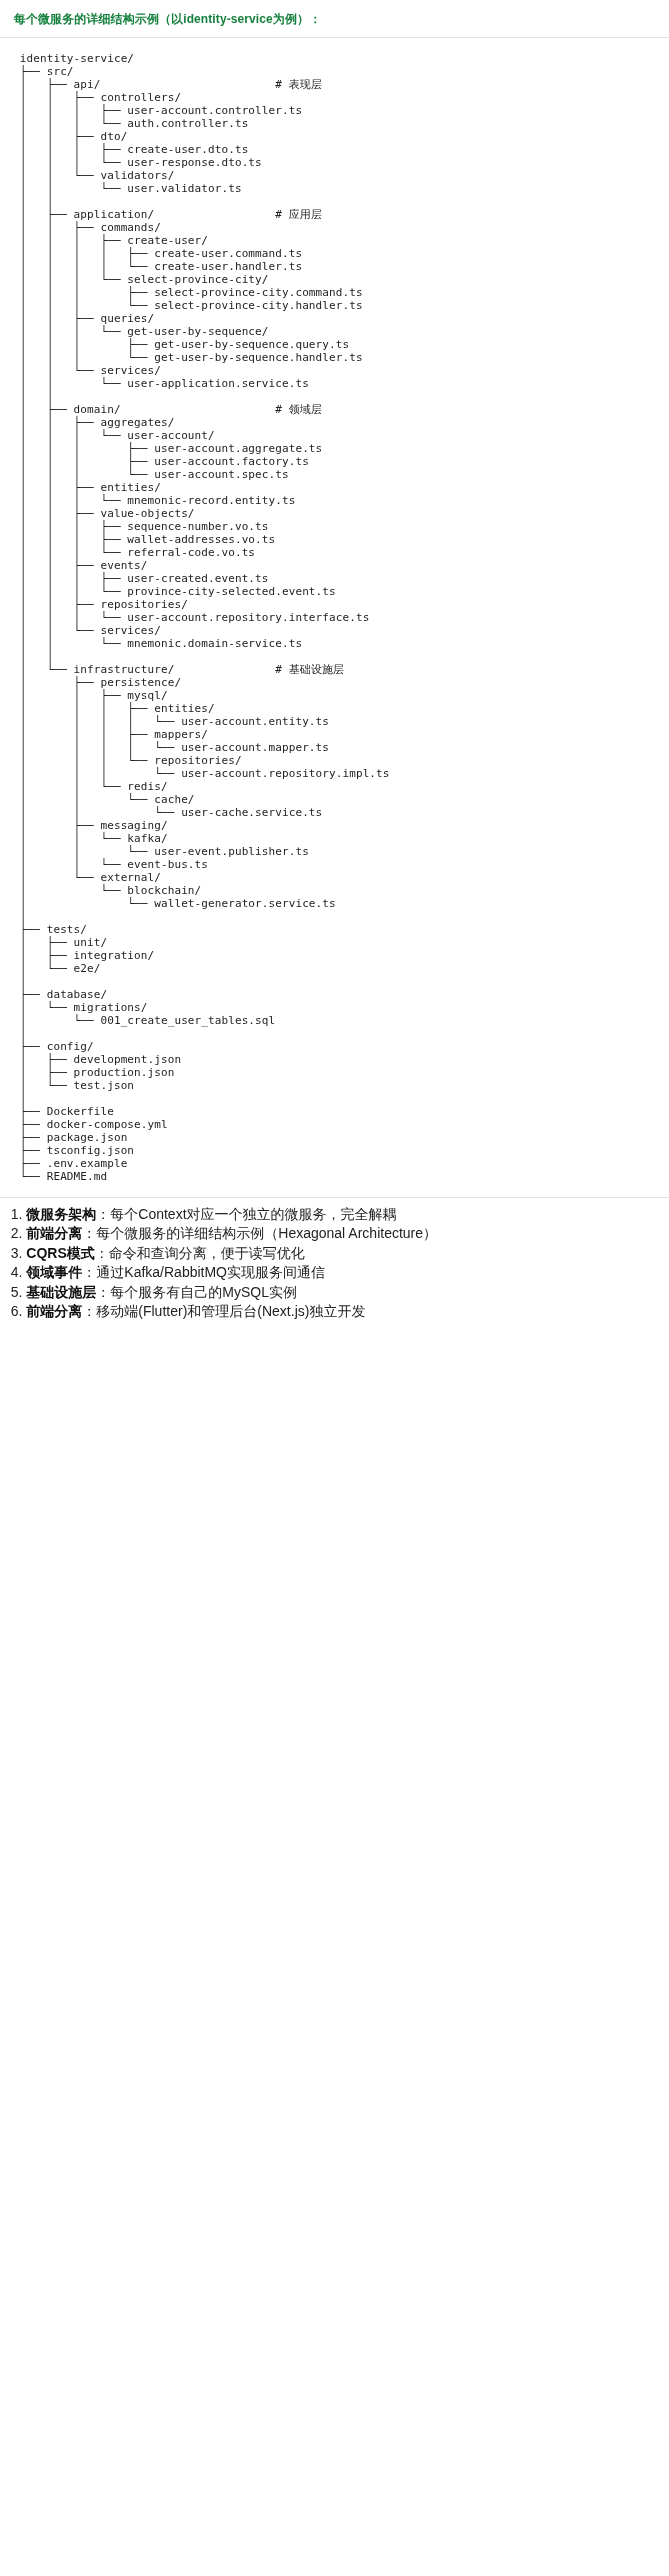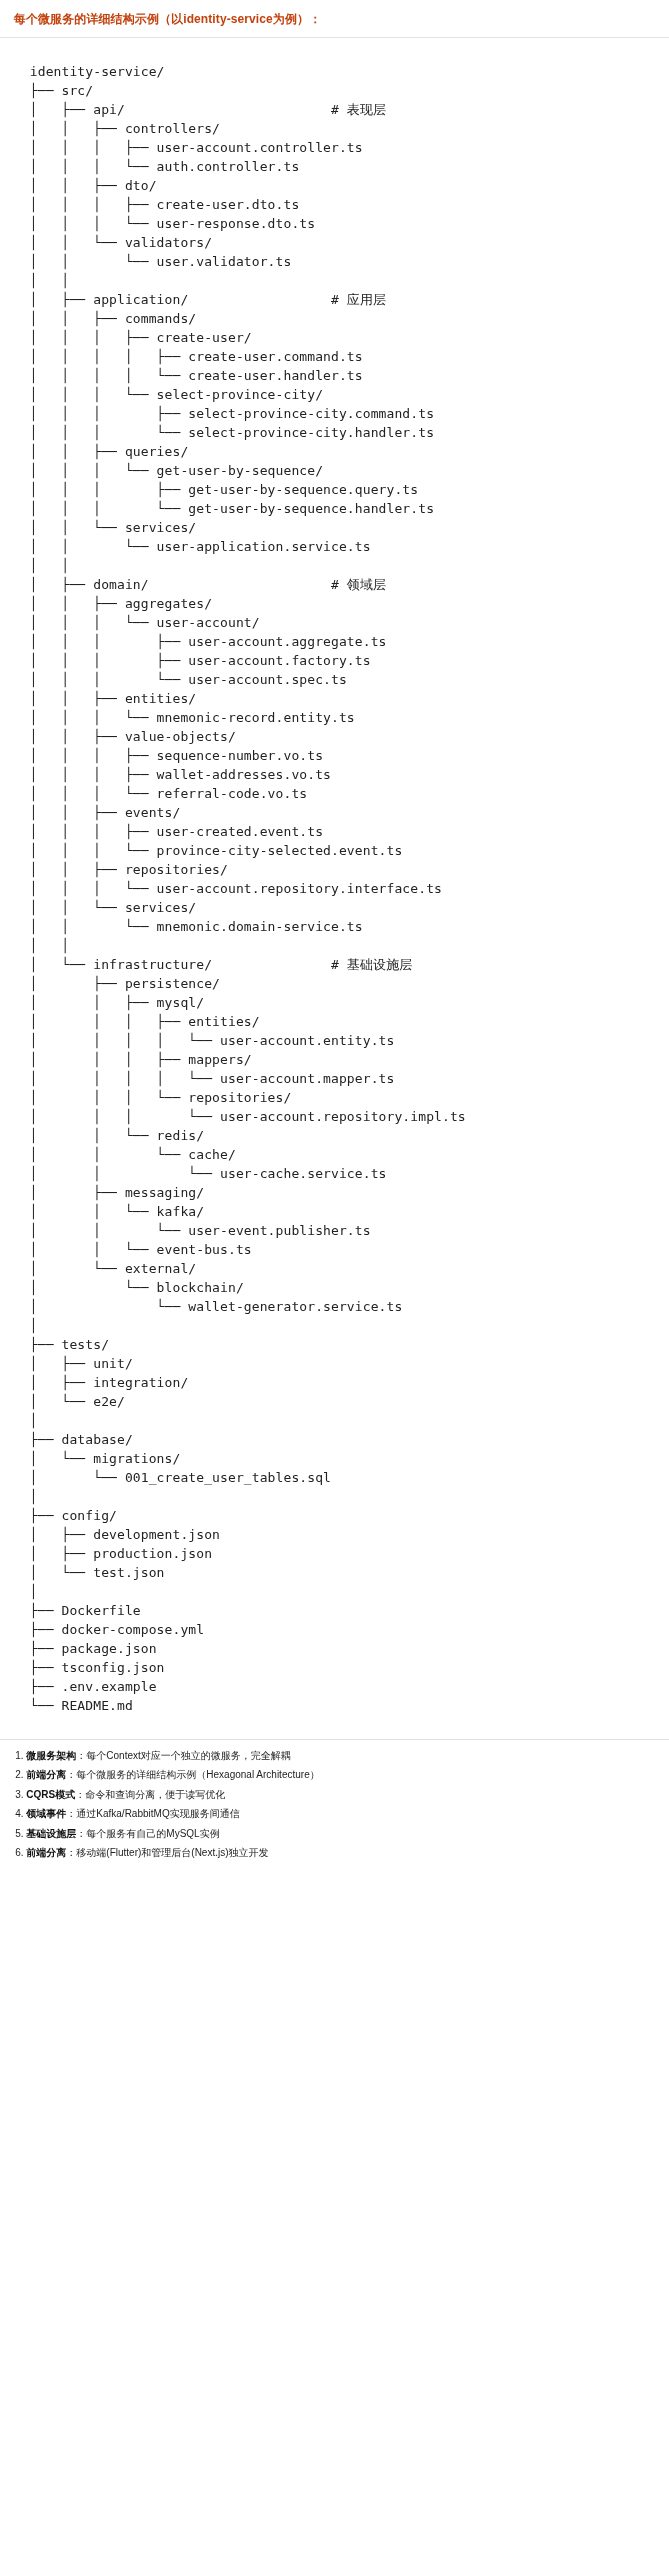--- a/index.html
+++ b/index.html
@@ -14,56 +14,56 @@
   }
   .page {
     width: 669px;
     box-sizing: border-box;
     background: #ffffff;
   }
   .title-bar {
     padding: 11.3px 13.8px 8.8px 13.8px;
     font-size: 12px;
     font-weight: bold;
-    color: #c2410c;
+    color: #15803d;
     letter-spacing: 0.1px;
   }
   .divider {
     height: 0.6px;
     background: #e2e2e2;
     width: 100%;
   }
   .tree-wrap {
     padding: 8.8px 13.8px 7.5px 13.8px;
   }
   pre.tree {
-    margin: 16px;
+    margin: 6px;
     font-family: "DejaVu Sans Mono", "Liberation Mono", monospace;
-    font-size: 13px;
-    line-height: 19px;
+    font-size: 11px;
+    line-height: 13px;
     color: #222222;
     white-space: pre;
     letter-spacing: 0.1px;
   }
   .notes {
     padding: 10px 13.8px 5px 13.8px;
   }
   .notes-title {
     font-size: 9.4px;
     font-weight: bold;
     color: #111111;
     margin-bottom: 7.5px;
   }
   ol.notes-list {
     margin: 0;
     padding: 0 0 0 12.5px;
     list-style: decimal;
   }
   ol.notes-list li {
-    font-size: 10px;
+    font-size: 14px;
     line-height: 12px;
     margin-bottom: 7.5px;
     color: #222222;
   }
   ol.notes-list li .lbl {
     font-weight: bold;
     color: #111111;
   }
   .footer {
     padding: 6.3px 13.8px 13.8px 13.8px;

